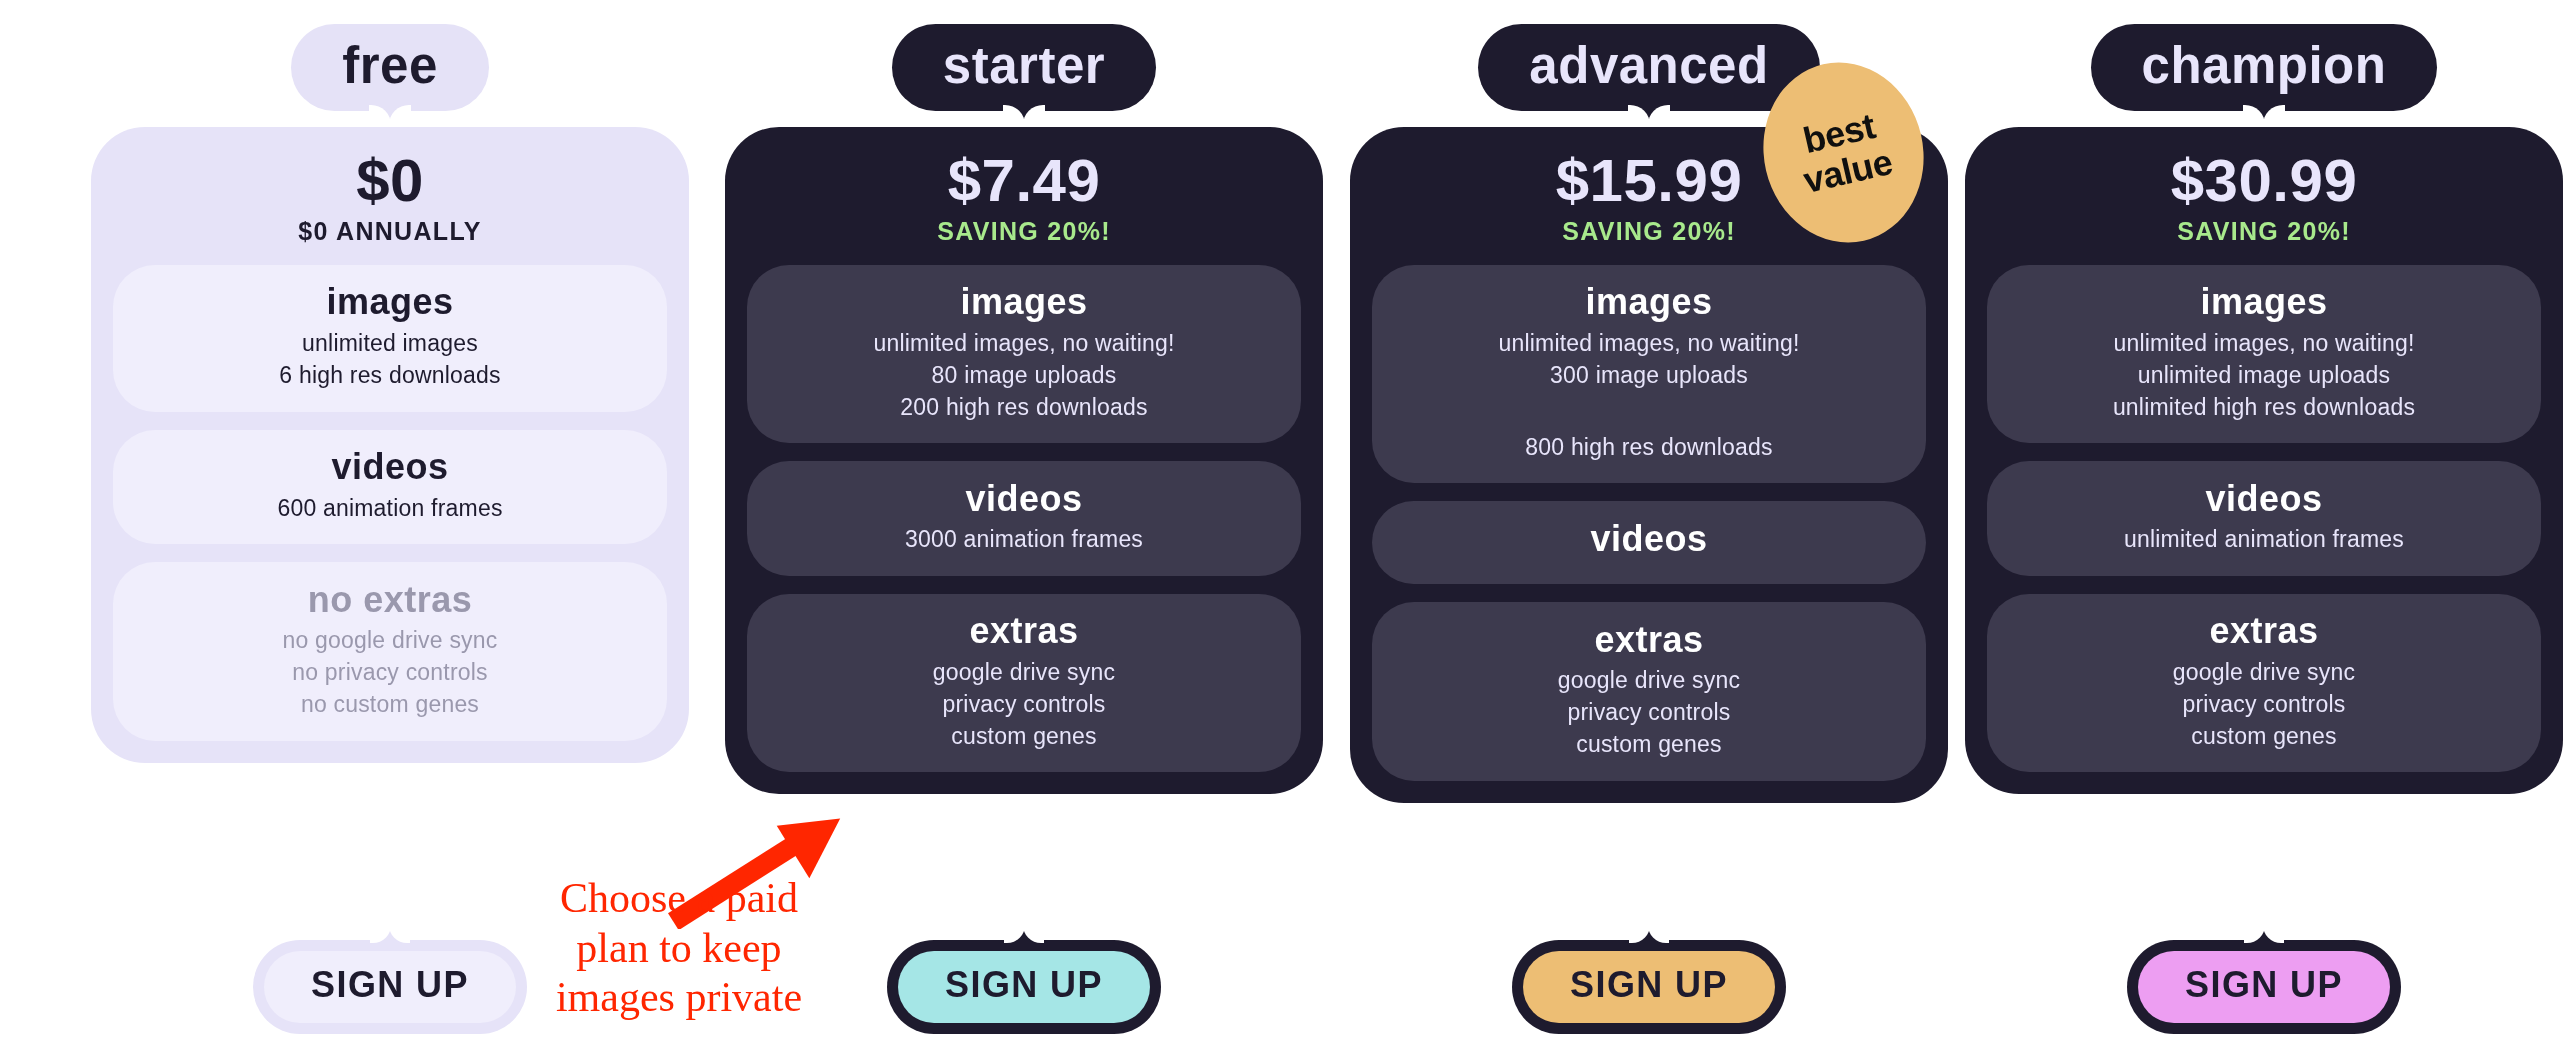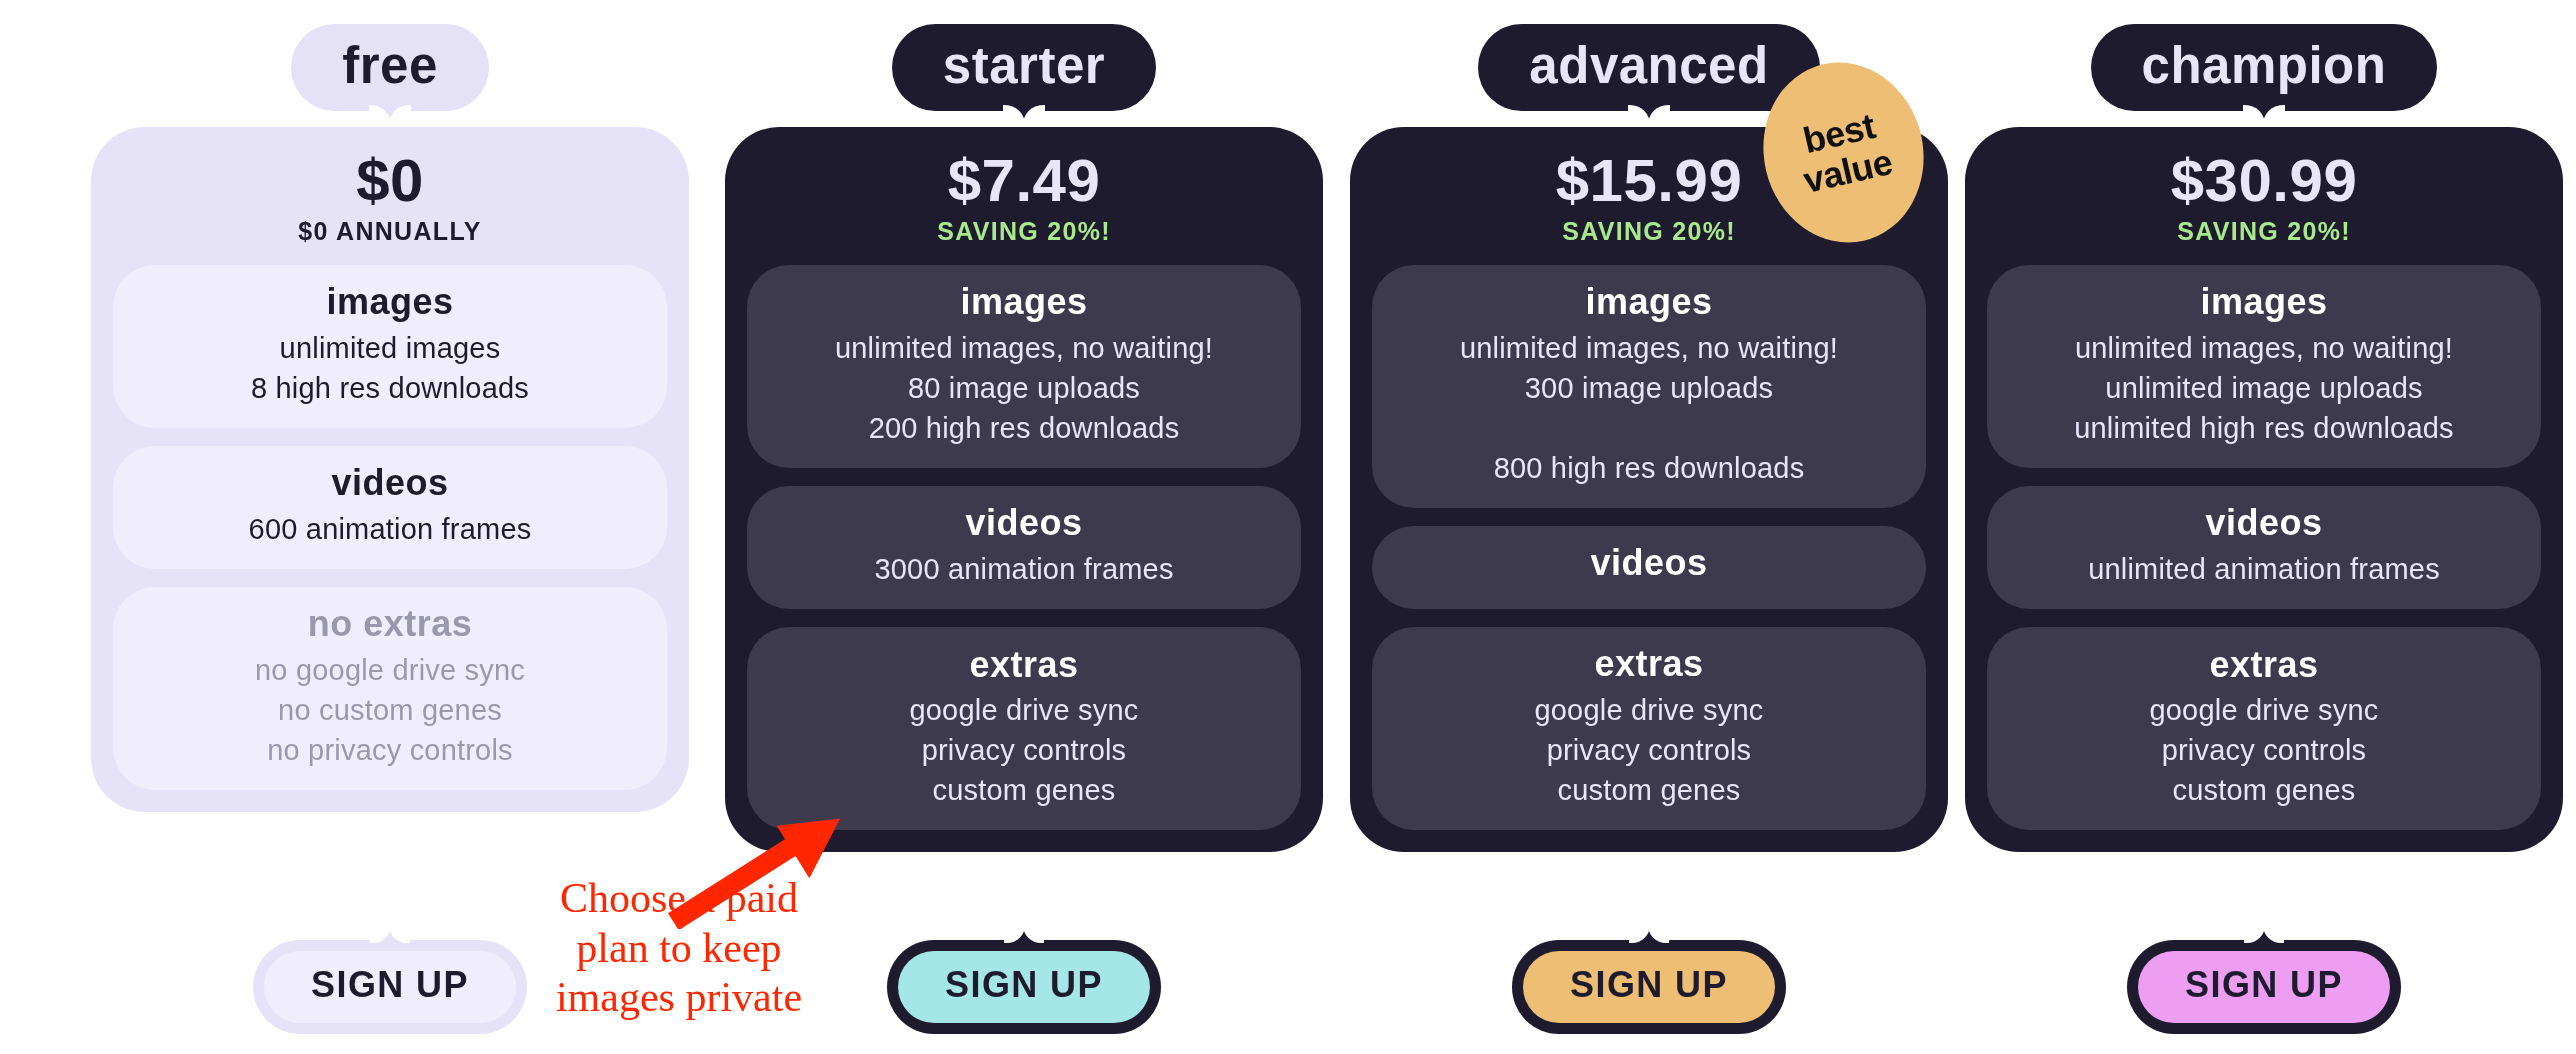--- a/index.html
+++ b/index.html
@@ -106,21 +106,21 @@
     text-align: center;
   }
   .section-title {
     font-size: 36px;
     font-weight: 700;
     letter-spacing: 0.5px;
     line-height: 1.15;
     margin-bottom: 5.4px;
   }
   .section-line {
-    font-size: 29px;
+    font-size: 23px;
     font-weight: 400;
     line-height: 1.38;
     letter-spacing: 0.2px;
   }
 
   
   .signup-wrap {
     position: absolute;
     left: 0;
     bottom: 20px;
@@ -217,31 +217,31 @@
             <div class="tab-label" style="color: rgb(30, 27, 46);">free</div>
             <div class="neck" style="--nc: #e6e3f8;"></div>
           </div>
         </div>
         <div class="card" style="background: rgb(230, 227, 248);">
           <div class="price" style="color: rgb(30, 27, 46);">$0</div>
           <div class="subprice" style="color: rgb(30, 27, 46);">$0 ANNUALLY</div>
           <div class="section" style="background: rgb(240, 238, 252);">
             <div class="section-title" style="color: rgb(30, 27, 46);">images</div>
             <div class="section-line" style="color: rgb(30, 27, 46);">unlimited images</div>
-            <div class="section-line" style="color: rgb(30, 27, 46);">8 high res downloads</div>
+            <div class="section-line" style="color: rgb(30, 27, 46);">6 high res downloads</div>
           </div>
           <div class="section" style="background: rgb(240, 238, 252);">
             <div class="section-title" style="color: rgb(30, 27, 46);">videos</div>
             <div class="section-line" style="color: rgb(30, 27, 46);">600 animation frames</div>
           </div>
           <div class="section" style="background: rgb(240, 238, 252);">
             <div class="section-title" style="color: rgb(154, 152, 173);">no extras</div>
             <div class="section-line" style="color: rgb(154, 152, 173);">no google drive sync</div>
+            <div class="section-line" style="color: rgb(154, 152, 173);">no privacy controls</div>
             <div class="section-line" style="color: rgb(154, 152, 173);">no custom genes</div>
-            <div class="section-line" style="color: rgb(154, 152, 173);">no privacy controls</div>
           </div>
         </div>
         <div class="signup-wrap">
           <div class="signup" style="background: rgb(230, 227, 248);">
             <div class="btn-neck" style="--nc: #e6e3f8;"></div>
             <div class="signup-inner" style="background: rgb(240, 238, 252);">
               <div class="signup-label" style="color: rgb(30, 27, 46);">SIGN UP</div>
             </div>
           </div>
         </div>

